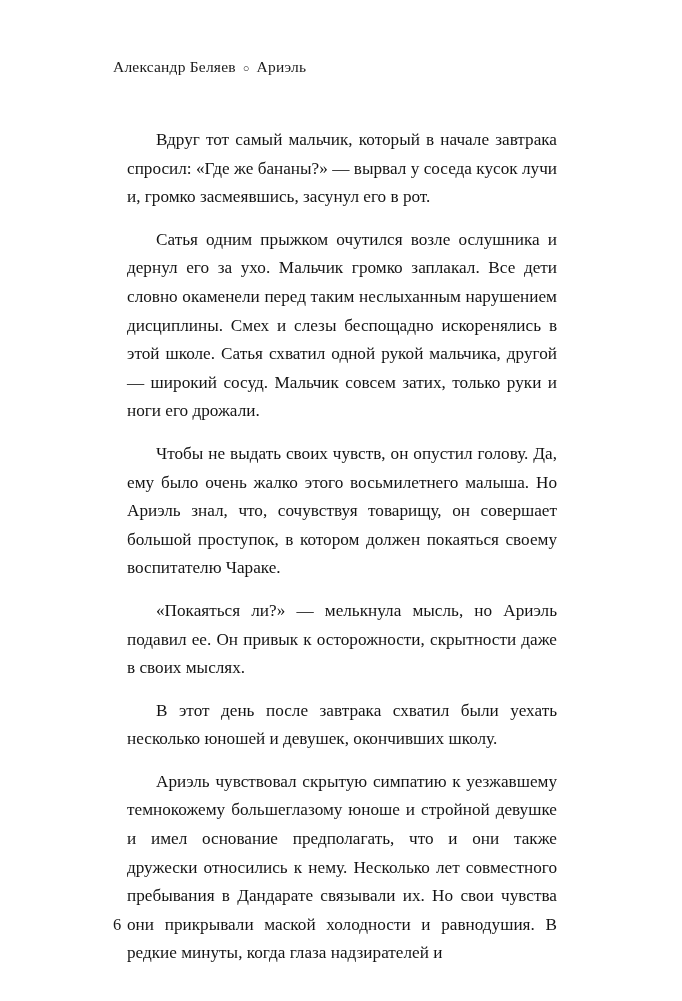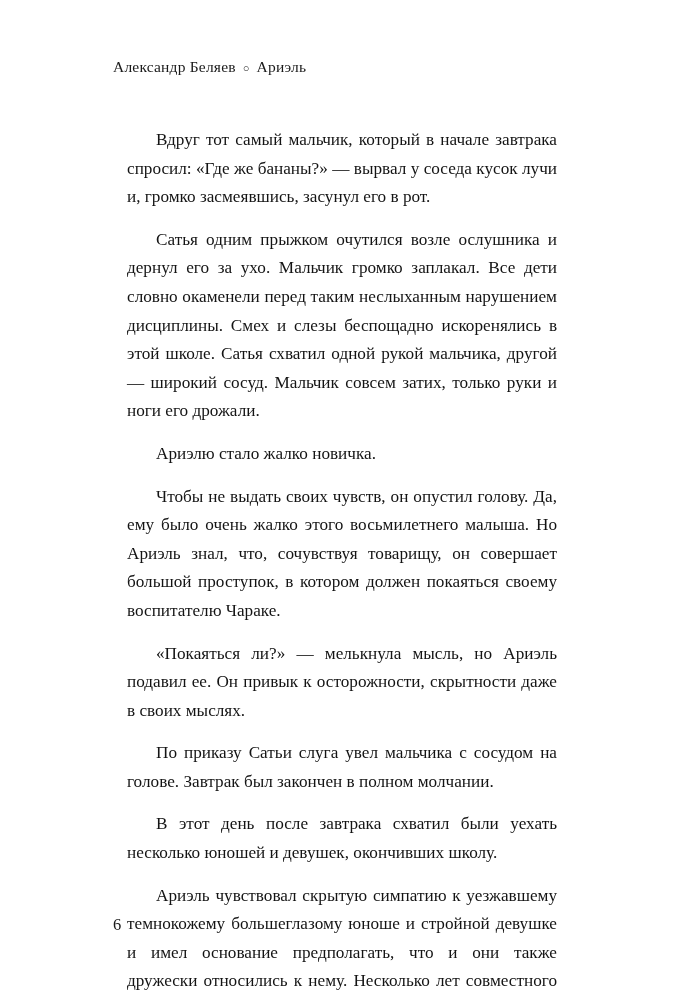--- a/index.html
+++ b/index.html
@@ -66,23 +66,21 @@
 
 <div class="page">
 
   <div class="running-head">
     <span>Александр Беляев</span><span class="sep">○</span><span>Ариэль</span>
   </div>
 
   <div class="body-text">
     <p>Вдруг тот самый мальчик, который в начале завтрака спросил: «Где же бананы?» — вырвал у соседа кусок лучи и, громко засмеявшись, засунул его в рот.</p>
     <p>Сатья одним прыжком очутился возле ослушника и дернул его за ухо. Мальчик громко заплакал. Все дети словно окаменели перед таким неслыханным нарушением дисциплины. Смех и слезы беспощадно искоренялись в этой школе. Сатья схватил одной рукой мальчика, другой — широкий сосуд. Мальчик совсем затих, только руки и ноги его дрожали.</p>
-    <p>Ариэлю стало жалко новичка.</p>
     <p>Чтобы не выдать своих чувств, он опустил голову. Да, ему было очень жалко этого восьмилетнего малыша. Но Ариэль знал, что, сочувствуя товарищу, он совершает большой проступок, в котором должен покаяться своему воспитателю Чараке.</p>
     <p>«Покаяться ли?» — мелькнула мысль, но Ариэль подавил ее. Он привык к осторожности, скрытности даже в своих мыслях.</p>
-    <p>По приказу Сатьи слуга увел мальчика с сосудом на голове. Завтрак был закончен в полном молчании.</p>
     <p>В этот день после завтрака схватил были уехать несколько юношей и девушек, окончивших школу.</p>
     <p>Ариэль чувствовал скрытую симпатию к уезжавшему темнокожему большеглазому юноше и стройной девушке и имел основание предполагать, что и они также дружески относились к нему. Несколько лет совместного пребывания в Дандарате связывали их. Но свои чувства они прикрывали маской холодности и равнодушия. В редкие минуты, когда глаза надзирателей и</p>
   </div>
 
   <div class="folio">6</div>
 
 </div>
 
 </body></html>

